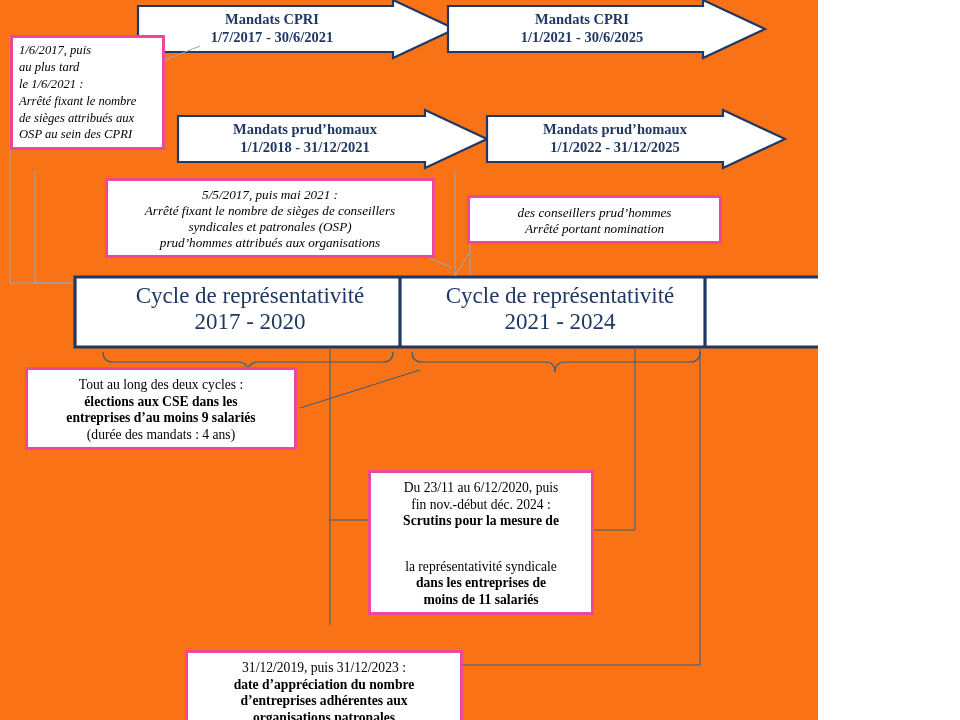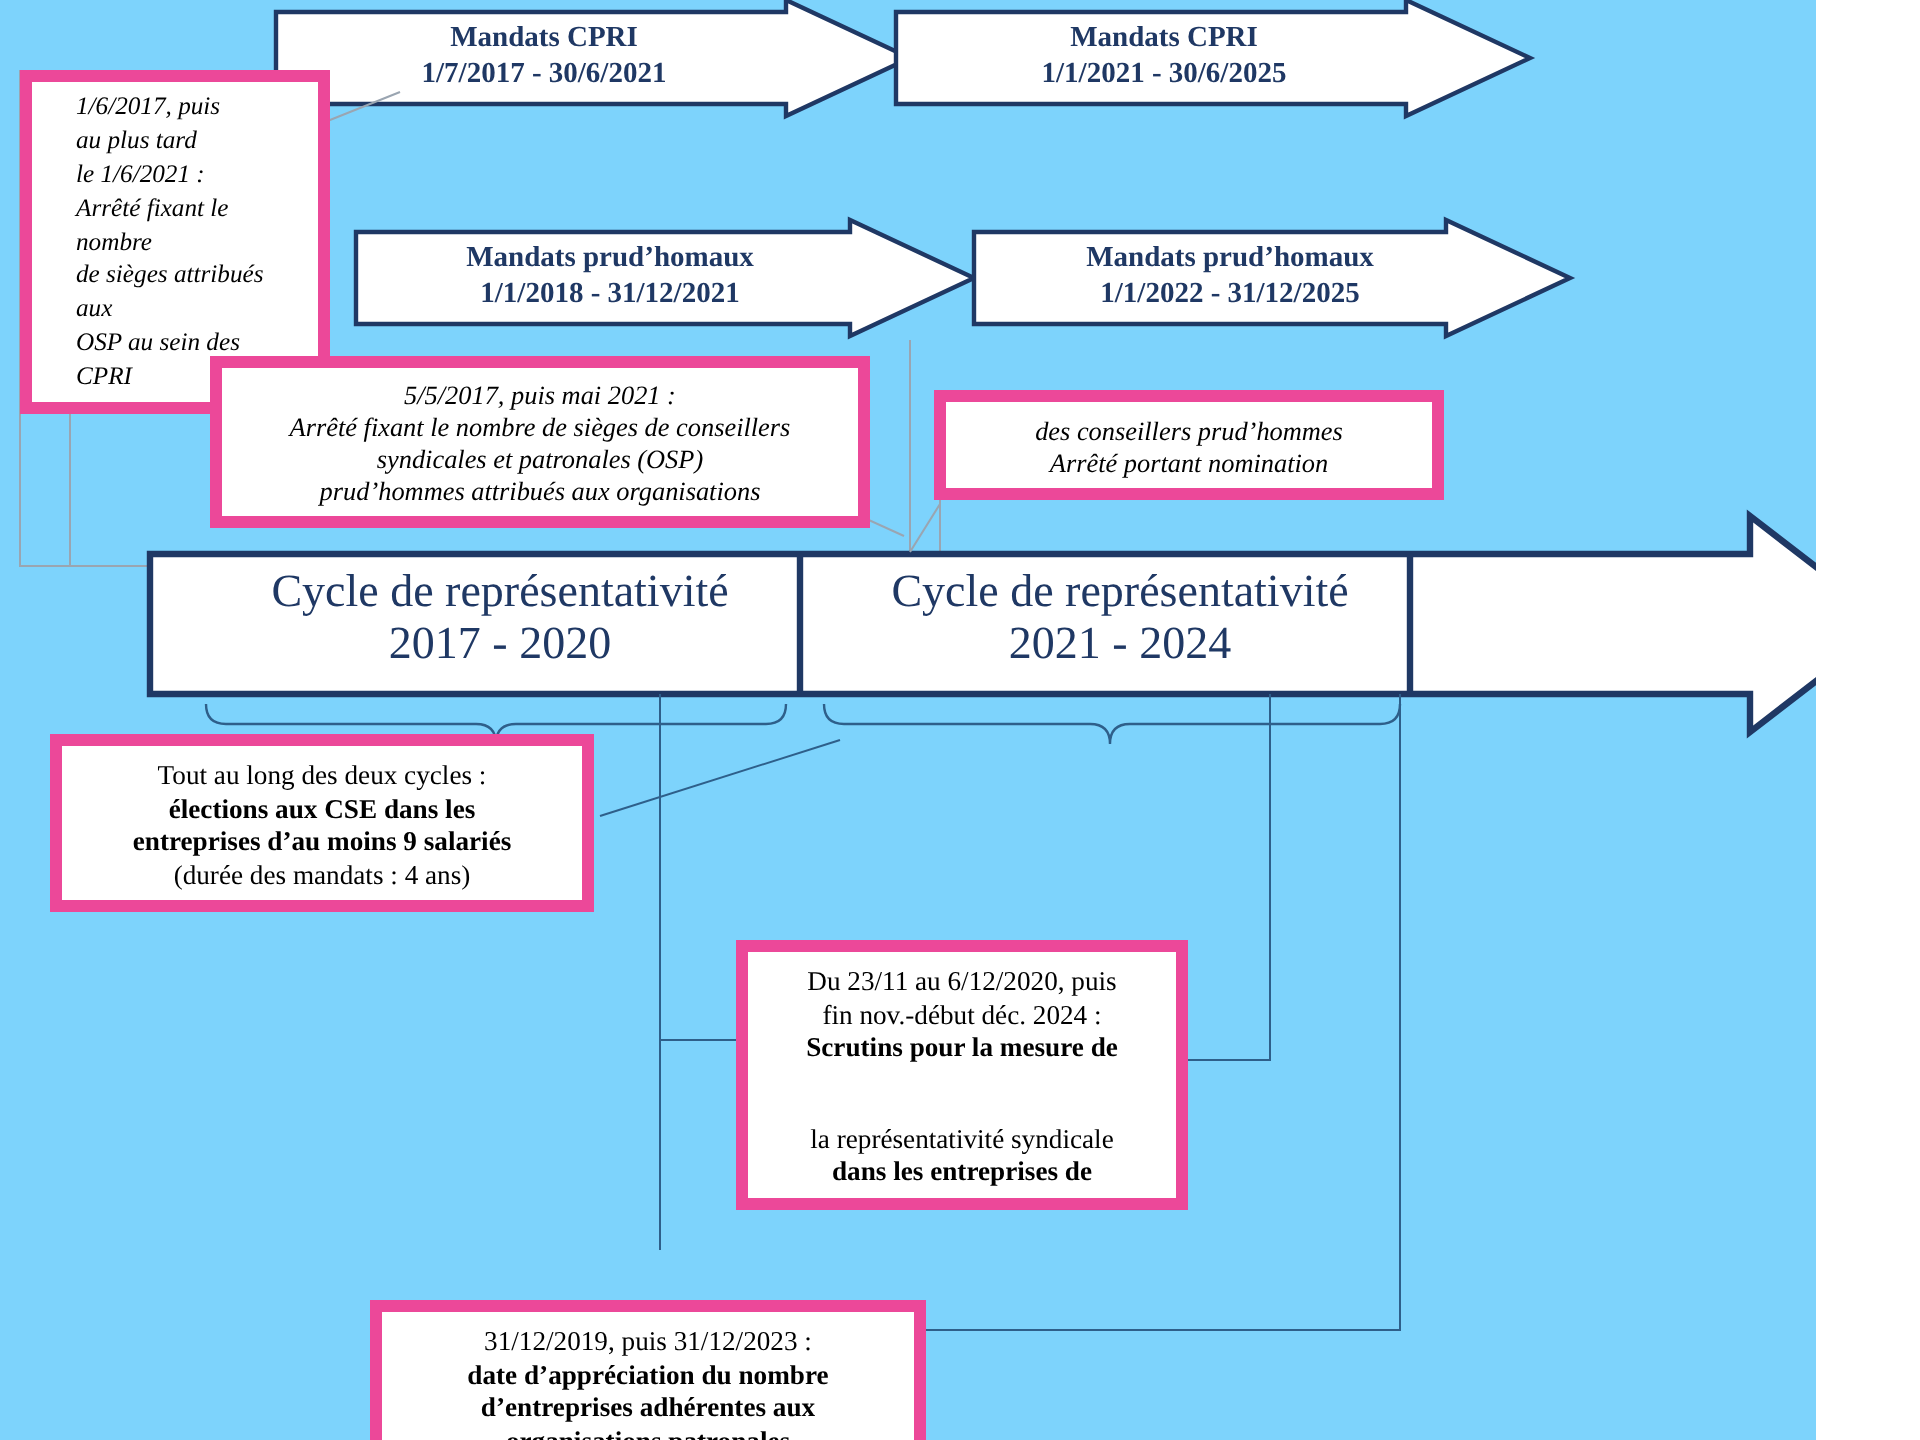--- a/index.html
+++ b/index.html
@@ -2,23 +2,23 @@
 <html><head>
 <meta charset="utf-8">
 <style>
   html, body {
     margin: 0;
     padding: 0;
     background: #ffffff;
   }
   #stage {
     position: relative;
-    width: 908px;
+    width: 818px;
     height: 720px;
-    background: #7dd3fc;
+    background: #f97316;
     font-family: "Liberation Serif", serif;
     color: #000000;
     overflow: hidden;
   }
 
   
   .arrow-label {
     position: absolute;
     text-align: center;
     font-weight: bold;
@@ -36,26 +36,26 @@
     font-size: 23px;
     line-height: 1.12;
     color: #1f3864;
     white-space: nowrap;
   }
 
   
   .callout {
     position: absolute;
     box-sizing: border-box;
-    border: 6px solid #ec4899;
+    border: 3px solid #ec4899;
     background: #ffffff;
     text-align: center;
     font-size: 13.2px;
     line-height: 1.22;
-    padding: 4px 22px;
+    padding: 4px 6px;
     color: #000000;
   }
   .callout.italic { font-style: italic; }
 
   svg.overlay {
     position: absolute;
     left: 0; top: 0;
     width: 960px;
     height: 720px;
     pointer-events: none;
@@ -156,20 +156,21 @@
     <div style="font-weight:bold;">entreprises d’au moins 9 salariés</div>
     <div>(durée des mandats : 4 ans)</div>
   </div>
 
   <div class="callout" style="left:368px; top:470px; width:226px; padding-top:7px; font-size:13.6px;">
     <div>Du 23/11 au 6/12/2020, puis</div>
     <div>fin nov.-début déc. 2024 :</div>
     <div style="font-weight:bold;">Scrutins pour la mesure de</div>
     <div style="font-weight:normal;margin-top:29px;">la représentativité syndicale</div>
     <div style="font-weight:bold;">dans les entreprises de</div>
+    <div style="font-weight:bold;">moins de 11 salariés</div>
   </div>
 
   <div class="callout" style="left:185px; top:620px; width:278px; padding-top:7px; font-size:13.6px;margin-top:30px;">
     <div>31/12/2019, puis 31/12/2023 :</div>
     <div style="font-weight:bold;">date d’appréciation du nombre</div>
     <div style="font-weight:bold;">d’entreprises adhérentes aux</div>
     <div style="font-weight:bold;">organisations patronales</div>
   </div>
 
 </div>

